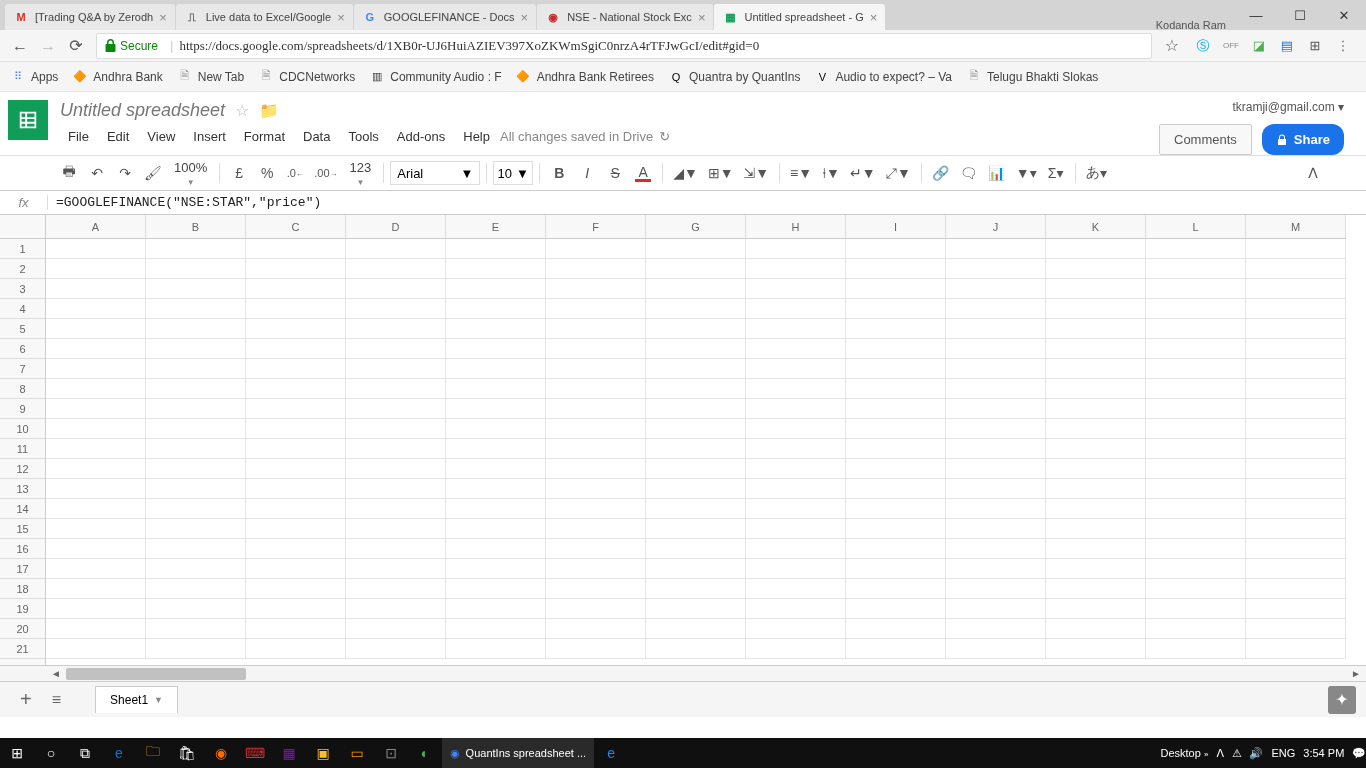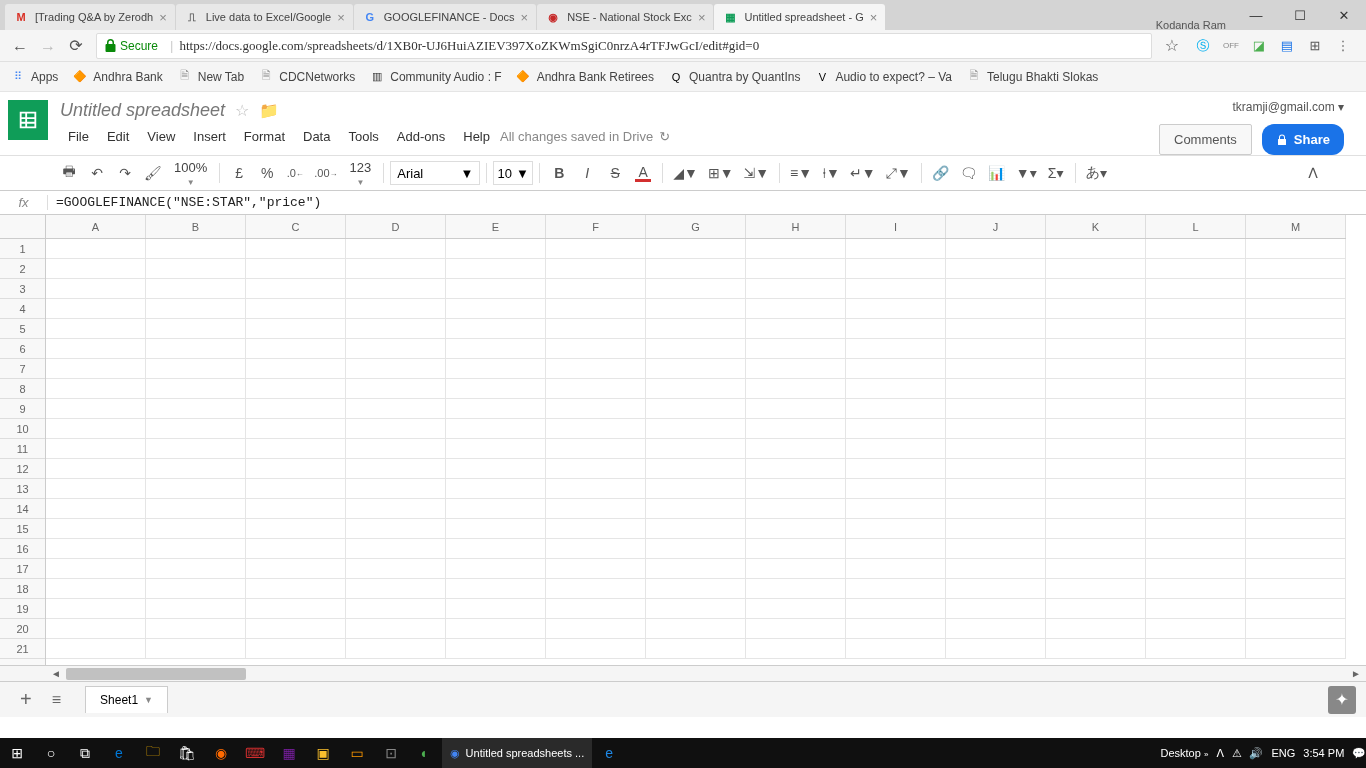--- a/index.html
+++ b/index.html
@@ -81,21 +81,21 @@
 .h-scroll { height:16px; border-top:1px solid #ccc; background:#f5f5f5; position:relative; display:flex; }
 .h-scroll-spacer { width:46px; }
 .h-track { flex:1; position:relative; margin-right:40px; }
 .h-thumb { position:absolute; left:0; top:2px; height:12px; width:180px; background:#c1c1c1; border-radius:2px; }
 .h-arrow { width:20px; display:flex; align-items:center; justify-content:center; font-size:10px; color:#666; cursor:pointer; }
 
 
 .sheet-tabs { height:36px; border-top:1px solid #ccc; display:flex; align-items:center; padding:0 10px; background:#f5f5f5; }
 .sheet-add { font-size:20px; color:#666; padding:0 10px; cursor:pointer; }
 .sheet-menu { font-size:16px; color:#666; padding:0 10px; cursor:pointer; }
-.sheet-tab { background:#fff; border:1px solid #ccc; border-bottom:none; padding:6px 14px; font-size:12px; display:flex; align-items:center; gap:6px; cursor:pointer; margin-left:14px; }
+.sheet-tab { background:#fff; border:1px solid #ccc; border-bottom:none; padding:6px 14px; font-size:12px; display:flex; align-items:center; gap:6px; cursor:pointer; margin-left:24px; }
 .explore-btn { margin-left:auto; width:28px; height:28px; background:#888; border-radius:3px; display:flex; align-items:center; justify-content:center; color:#fff; cursor:pointer; }
 
 
 .taskbar { position:absolute; bottom:0; left:0; right:0; height:30px; background:#101010; display:flex; align-items:center; color:#fff; font-size:11px; }
 .task-btn { width:34px; height:30px; display:flex; align-items:center; justify-content:center; cursor:pointer; font-size:14px; }
 .task-right { margin-left:auto; display:flex; align-items:center; gap:8px; }
 .task-app { height:30px; padding:0 8px; display:flex; align-items:center; gap:6px; background:#2a2a2a; cursor:pointer; font-size:11px; max-width:160px; }
 .task-app .txt { white-space:nowrap; overflow:hidden; text-overflow:ellipsis; }
 </style>
 </head>
@@ -709,21 +709,21 @@
   <div class="task-btn">🛍</div>
   <div class="task-btn" style="color:#ff6a00">◉</div>
   <div class="task-btn" style="color:#d32f2f">⌨</div>
   <div class="task-btn" style="color:#7b1fa2">▦</div>
   <div class="task-btn" style="color:#fbc02d">▣</div>
   <div class="task-btn" style="color:#ff9800">▭</div>
   <div class="task-btn" style="color:#888">⊡</div>
   <div class="task-btn" style="color:#4caf50">◐</div>
   <div class="task-app">
     <span style="color:#4285f4">◉</span>
-      <span class="txt">Untitled spreadsheets ...</span>
+      <span class="txt">QuantIns spreadsheet ...</span>
   </div>
   <div class="task-btn" style="color:#1e88e5">e</div>
   <div class="task-right">
     <span><span>Desktop</span> <span style="font-size:8px">»</span></span>
     <span>ᐱ</span>
     <span>⚠</span>
     <span>🔊</span>
     <span>ENG</span>
     <span>3:54 PM</span>
     <span>💬</span>

